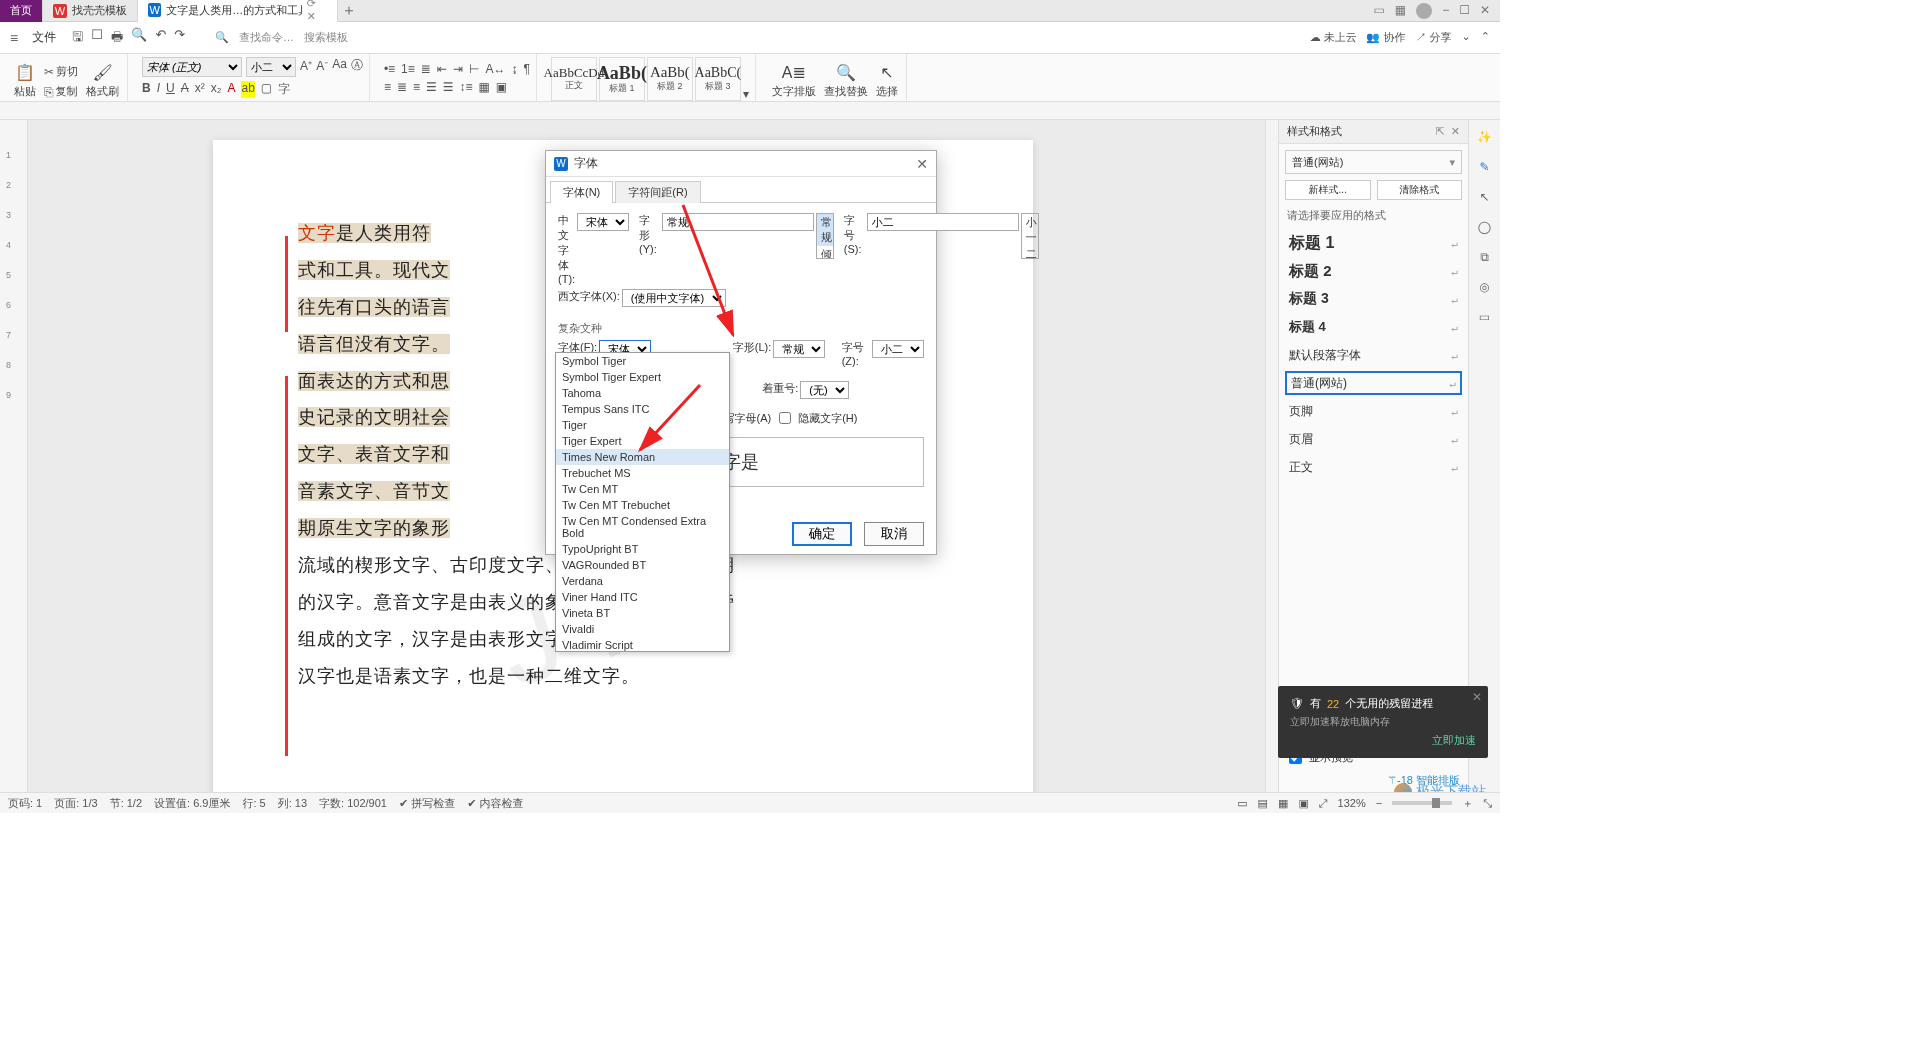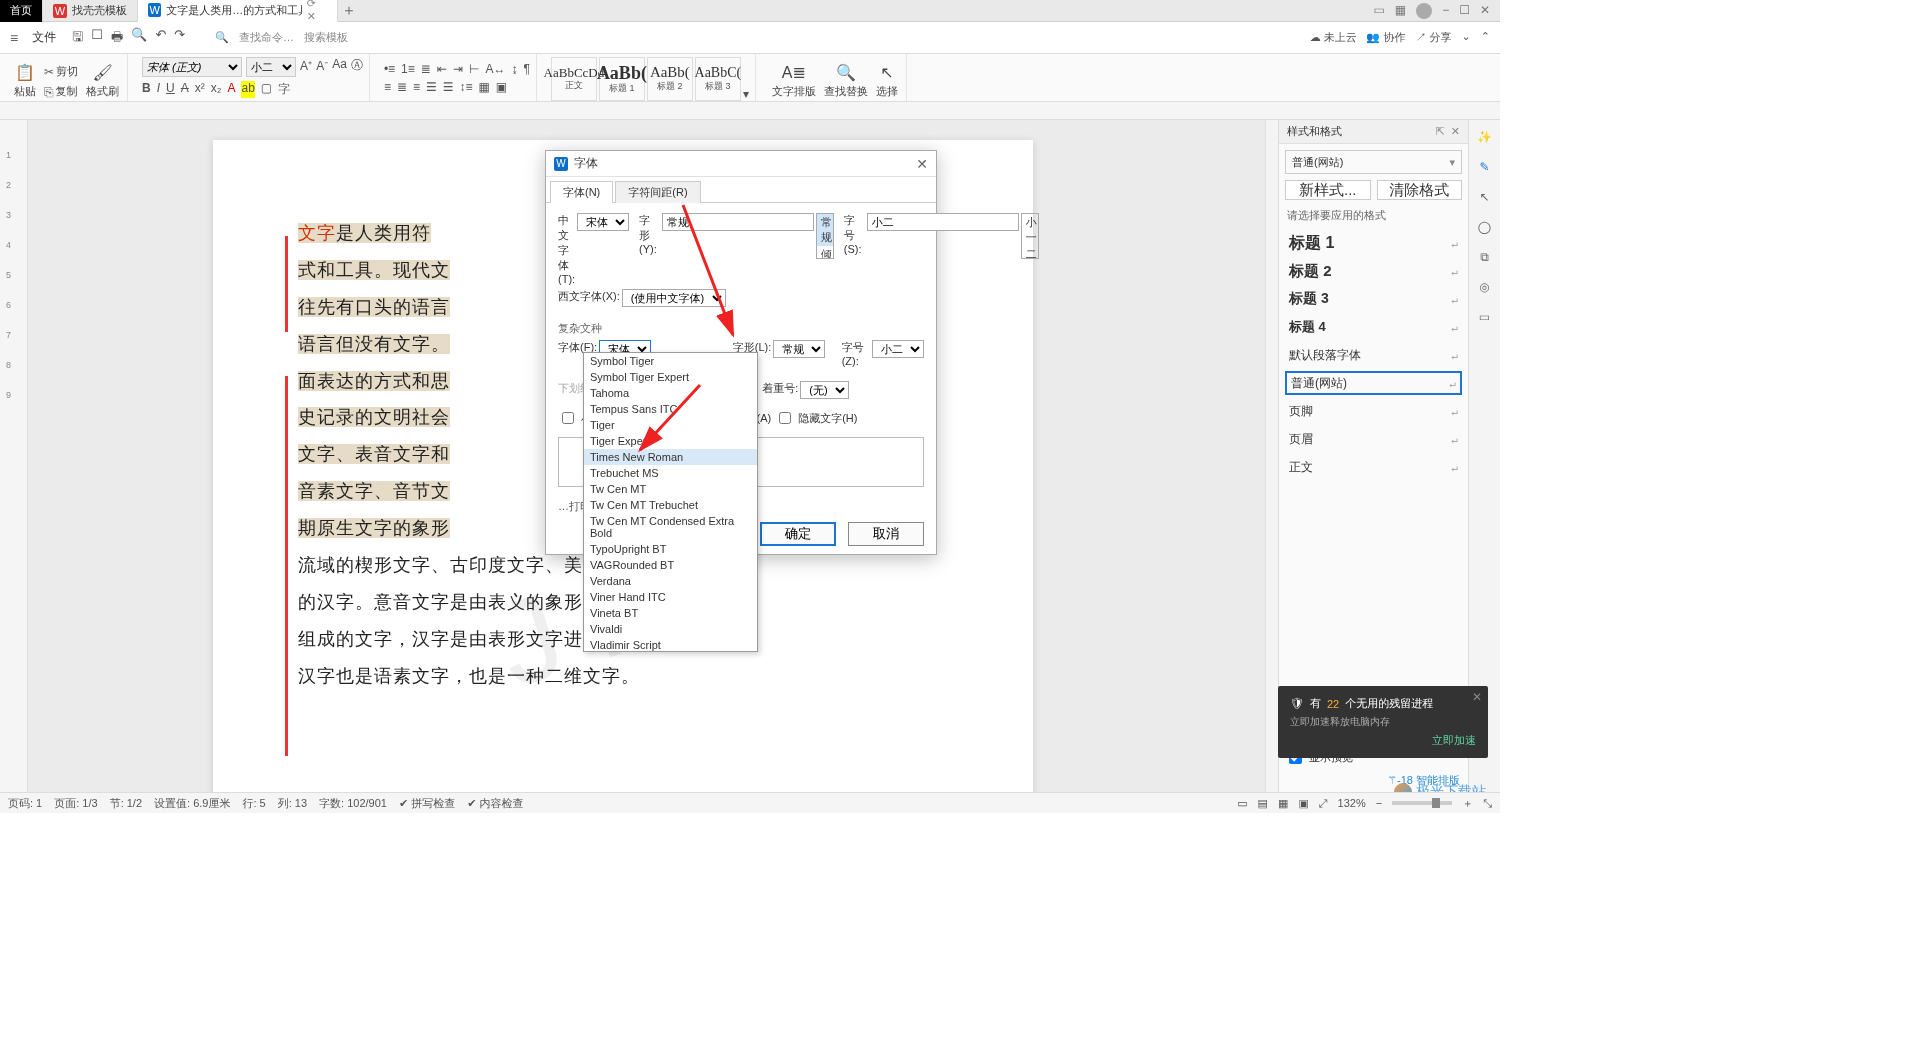--- a/index.html
+++ b/index.html
@@ -1,20 +1,20 @@
 <!DOCTYPE html>
 <html><head>
 <meta charset="utf-8">
 <style>
   * { box-sizing: border-box; }
   body { margin:0; font-family:"Microsoft YaHei","Segoe UI",sans-serif; font-size:12px; color:#333; background:#fff; width:1500px; height:813px; overflow:hidden; position:relative; }
   
   .tabbar { display:flex; align-items:center; height:22px; background:#e9e9e9; border-bottom:1px solid #d0d0d0; }
   .tab { height:22px; padding:0 10px; display:flex; align-items:center; gap:5px; font-size:11px; border-right:1px solid #d8d8d8; cursor:pointer; position:relative;}
-  .tab.home { background:#000000; color:#fff; }
+  .tab.home { background:#701a75; color:#fff; }
   .tab-ico { width:14px; height:14px; display:inline-flex; align-items:center; justify-content:center;}
   .tab-close { color:#888; font-size:11px;}
   .tab.active { background:#fff; border-bottom:1px solid #fff; }
   .new-tab { width:22px; text-align:center; font-size:15px; color:#6a6a6a; cursor:pointer;}
   .wincontrols { margin-left:auto; display:flex; gap:10px; padding-right:10px; color:#777;}
   .wincontrols span{ font-size:12px; }
   
   .menubar { display:flex; align-items:center; height:32px; border-bottom:1px solid #ddd; gap:4px; padding-left:6px;}
   .hamb { font-size:14px; color:#666; padding:0 4px;}
   .filemenu { font-size:12px; color:#333; padding:0 6px;}
@@ -52,21 +52,21 @@
   .wm { position:absolute; left:50%; top:400px; transform:translate(-50%,0) rotate(-18deg); font-size:120px; color:#000; opacity:.06; font-family:SimHei,sans-serif; pointer-events:none; letter-spacing:30px;}
   
   .right-panel { width:190px; background:#fafafa; border-left:1px solid #ddd; display:flex; flex-direction:column; font-size:11px;}
   .sidestrip { width:32px; background:#f4f4f4; border-left:1px solid #ddd; display:flex; flex-direction:column; align-items:center; gap:16px; padding-top:10px; color:#666;}
   .panel-head { display:flex; align-items:center; padding:4px 8px; border-bottom:1px solid #e0e0e0; background:#f0f0f0;}
   .panel-head .ttl{font-weight:400;}
   .panel-head .pr{margin-left:auto; display:flex; gap:6px; color:#888;}
   .panel-sel { margin:6px; border:1px solid #ccc; height:24px; display:flex; align-items:center; padding:0 6px;}
   .panel-sel .dd{margin-left:auto; color:#888;}
   .panel-btnrow { display:flex; gap:6px; padding:0 6px;}
-  .panel-btn { flex:1; height:20px; border:1px solid #ccc; background:#fff; font-size:15px; display:flex; align-items:center; justify-content:center;}
+  .panel-btn { flex:1; height:20px; border:1px solid #ccc; background:#fff; font-size:10px; display:flex; align-items:center; justify-content:center;}
   .panel-hint { padding:8px; color:#666;}
   .style-list{ padding:0 6px; display:flex; flex-direction:column; gap:4px;}
   .style-item { height:24px; display:flex; align-items:center; padding:0 4px;}
   .style-item.sel { border:2px solid #1e74d2;}
   .style-item .ret{margin-left:auto; color:#aaa; font-family:monospace;}
   .show-preview { display:flex; align-items:center; gap:4px; padding:6px;}
   .tip-link { color:#268bd2; text-align:right; padding:0 8px 4px 0;}
   
   .dialog { position:absolute; top:150px; left:545px; width:392px; background:#fff; border:1px solid #aaa; box-shadow:0 4px 18px rgba(0,0,0,.25); font-size:12px;}
   .dlg-title { height:26px; display:flex; align-items:center; padding:0 8px; gap:6px; background:#fff; border-bottom:1px solid #e0e0e0;}
@@ -83,26 +83,26 @@
   .dlg-inp { border:1px solid #aaa; height:18px; font-size:11px; padding:0 4px; background:#fff;}
   .dlg-list { border:1px solid #aaa; font-size:11px; overflow-y:auto;}
   .dlg-list div{ padding:1px 4px;}
   .dlg-list div.hl{ background:#cfe4f8;}
   .sep { height:10px;}
   .section-title { font-size:11px; color:#666; margin-top:14px;}
   .chk { display:flex; align-items:center; gap:4px; font-size:11px; color:#333;}
   .chk input{width:12px;height:12px;}
   .preview-box { border:1px solid #bbb; height:50px; display:flex; align-items:center; justify-content:center; font-family:SimSun,serif; font-size:18px;}
   .dlg-foot { display:flex; justify-content:flex-end; gap:12px; padding:8px 12px;}
-  .dlg-foot button { width:76px; height:24px; border:1px solid #888; background:#fafafa; cursor:pointer;}
+  .dlg-foot button { width:60px; height:24px; border:1px solid #888; background:#fafafa; cursor:pointer;}
   .dlg-foot button.primary{ border:2px solid #1e74d2;}
   .disabled-sel { background:#eee; border:1px solid #ccc; height:18px; display:flex; align-items:center; justify-content:center; color:#888;}
   .dlg-note { font-size:11px; color:#555; padding:4px 0 0 12px;}
   
-  .font-dd { position:absolute; top:352px; left:583px; width:175px; max-height:300px; background:#fff; border:1px solid #9a9a9a; box-shadow:2px 2px 6px rgba(0,0,0,.2); font-size:11px; overflow-y:auto; z-index:20;}
+  .font-dd { position:absolute; top:352px; left:555px; width:175px; max-height:300px; background:#fff; border:1px solid #9a9a9a; box-shadow:2px 2px 6px rgba(0,0,0,.2); font-size:11px; overflow-y:auto; z-index:20;}
   .font-dd div{ padding:2px 6px; cursor:pointer; font-family:'Segoe UI',sans-serif;}
   .font-dd div.sel{ background:#d9e8f7;}
   
   .arrow { position:absolute; z-index:30; }
   .arrow svg { overflow:visible;}
   
   .notif { position:absolute; bottom:55px; right:12px; width:210px; background:#333; color:#ddd; font-size:11px; padding:10px 12px; border-radius:2px;}
   .notif .hdr{color:#fff; display:flex; gap:6px; align-items:center;}
   .notif .hdr .num{color:#f5b13c;}
   .notif .close{position:absolute; top:4px; right:6px; color:#888; font-size:12px;}

